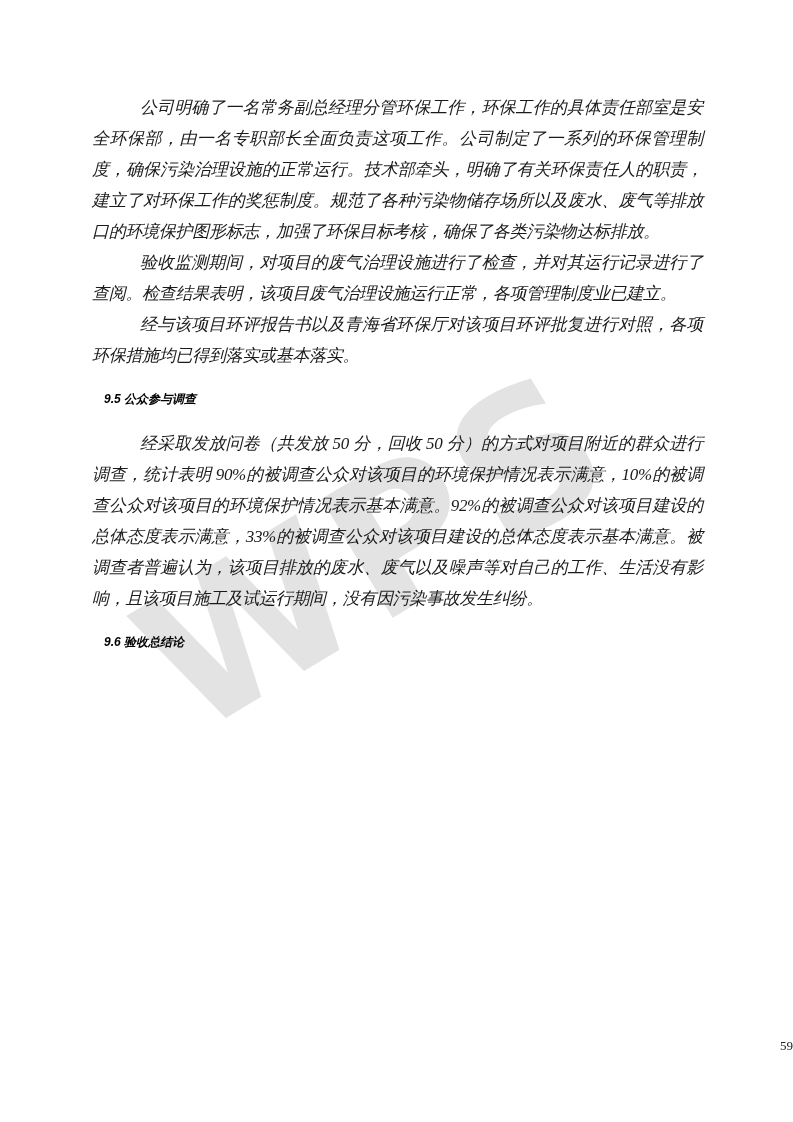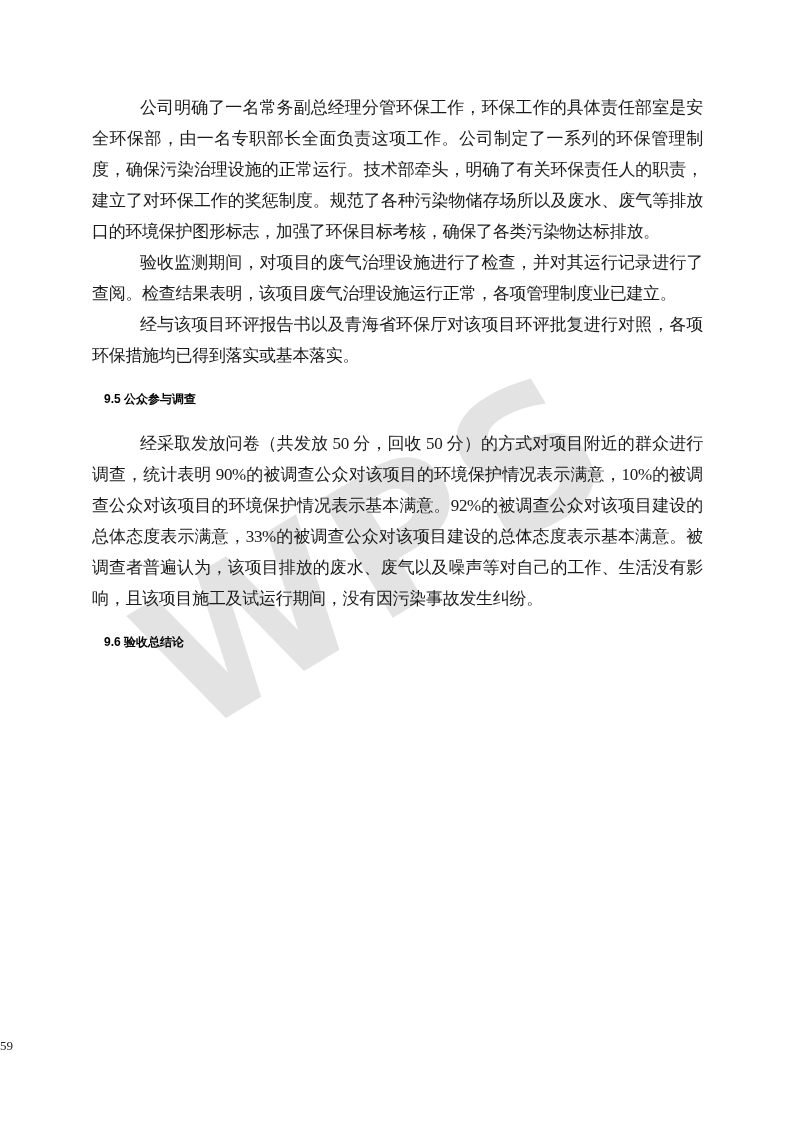--- a/index.html
+++ b/index.html
@@ -33,41 +33,42 @@
     position: absolute;
     left: 92px;
     top: 92px;
     width: 611px;
     z-index: 1;
     color: #1a1a1a;
     font-size: 17px;
     line-height: 31px;
     letter-spacing: -0.3px;
     text-align: justify;
+    font-style: italic;
   }
   .content p {
     margin: 0;
     text-indent: 48px;
   }
   .content h2 {
     margin: 12px;
     font-family: "Liberation Sans", "DejaVu Sans", sans-serif;
     font-weight: bold;
     font-size: 12px;
     line-height: 33px;
     color: #000000;
     letter-spacing: 0;
     text-indent: 0;
   }
   .page-number {
     position: absolute;
     left: 0;
     top: 1036px;
     width: 793px;
-    text-align: left;
+    text-align: right;
     font-size: 13px;
     line-height: 20px;
     color: #222222;
     z-index: 1;
   }
 </style>
 </head>
 <body>
 
 <div class="page">

